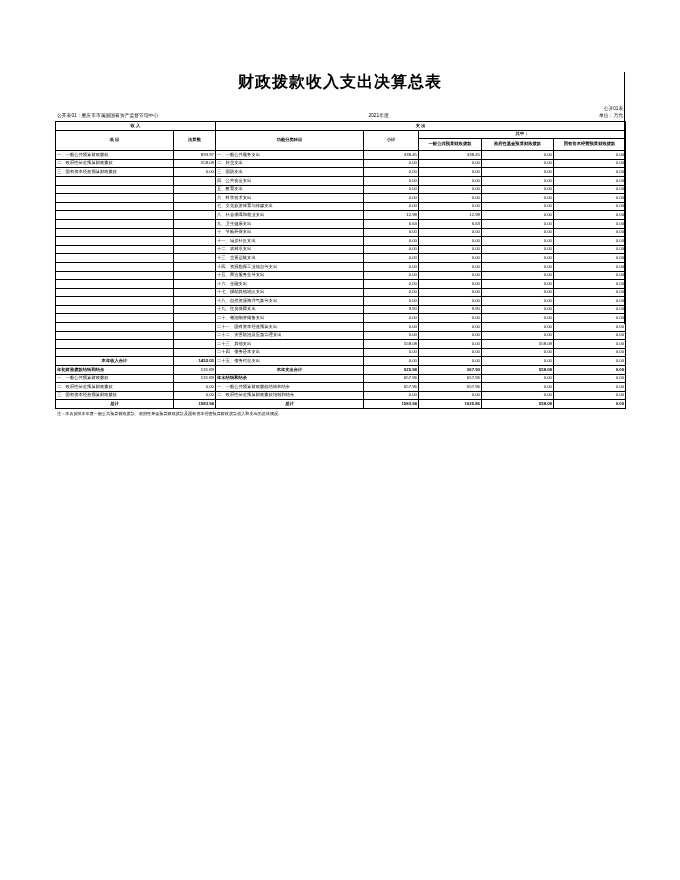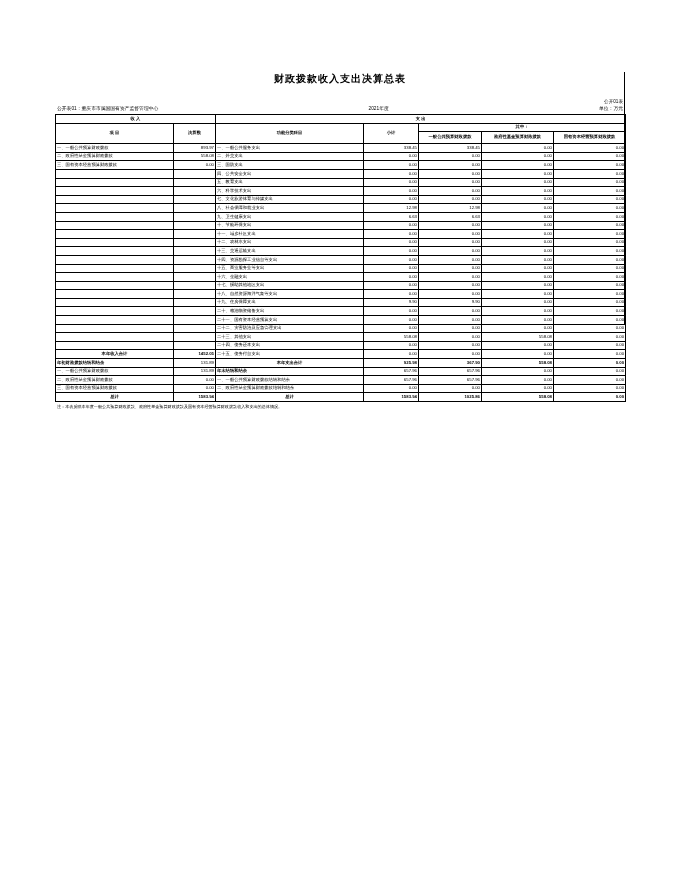--- a/index.html
+++ b/index.html
@@ -3,21 +3,21 @@
 <meta charset="utf-8">
 <style>
   html,body{margin:0;padding:0;background:#ffffff;}
   body{width:680px;height:880px;font-family:"Liberation Sans","DejaVu Sans",sans-serif;color:#000;}
   .page{position:relative;width:680px;height:880px;}
 
   .sheet{position:absolute;left:55px;top:62px;width:570px;}
 
   .title{
     text-align:center;
-    font-size:10px;
+    font-size:16px;
     font-weight:bold;
     letter-spacing:1px;
     margin:0 0 12px 0;
     padding-top:10px;
   }
   .subrow{
     display:flex;
     justify-content:flex-end;
     font-size:4.6px;
     line-height:7px;

